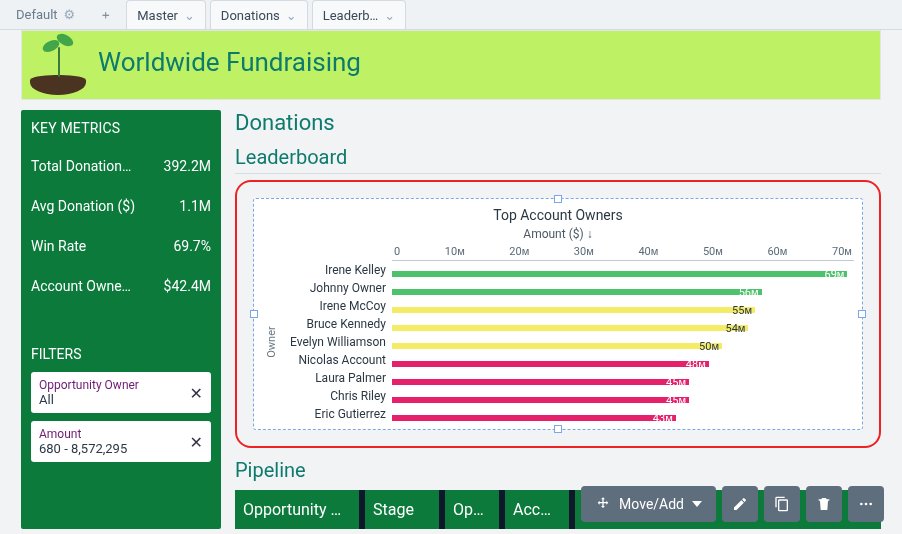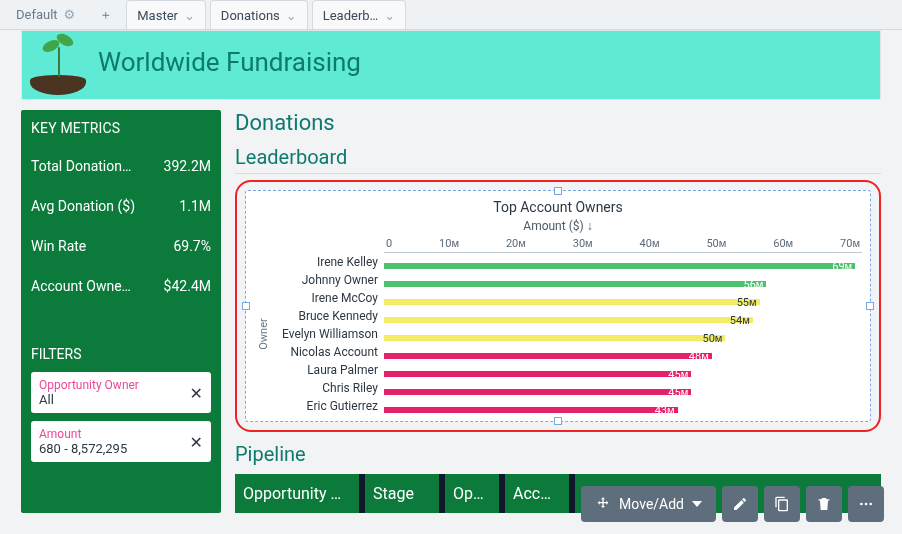--- a/index.html
+++ b/index.html
@@ -8,50 +8,50 @@
   
   .tab-strip { height: 30px; border-bottom: 1px solid #d4dadf; display: flex; align-items: stretch; background: #eef2f5; padding-left: 6px; gap: 0; }
   .tab-strip .ctl, .tab-strip .tab { display: flex; align-items: center; gap: 6px; padding: 0 10px; border: 1px solid #d4dadf; border-bottom: none; background: #f7f9fa; margin-right: 4px; border-radius: 4px 4px 0 0; color: #3a4a5a; cursor: pointer; }
   .tab-strip .ctl { border: none; background: transparent; color: #6b7c8c; }
   .tab-strip .chev { color: #9ab; }
   .tab-strip .gear { color: #9ab; }
 
   .canvas { position: absolute; left: 0; right: 0; top: 30px; bottom: 0; background: #f1f3f5; padding: 0 6px 6px 6px; }
 
   
-  .header-card { margin: 0 auto; width: 860px; background: #5eead4; border: 1px solid #e1e6ea; display: flex; align-items: flex-end; padding: 0 20px 4px 0; height: 70px; }
+  .header-card { margin: 0 auto; width: 860px; background: #bef264; border: 1px solid #e1e6ea; display: flex; align-items: flex-end; padding: 0 20px 4px 0; height: 70px; }
   .logo { width: 72px; height: 60px; position: relative; }
   .soil { position: absolute; bottom: 0; left: 8px; right: 8px; height: 20px; background: #4a3320; border-radius: 50% 50% 55% 55% / 30% 30% 70% 70%; }
   .stem { position: absolute; bottom: 18px; left: 36px; width: 2px; height: 30px; background: #3a7a3c; border-radius: 2px; }
   .leaf { position: absolute; width: 18px; height: 10px; background: #42a549; border-radius: 50% 60% 50% 60%; }
   .leaf.l1 { left: 20px; top: 6px; transform: rotate(-30deg); }
   .leaf.l2 { left: 34px; top: 0px; transform: rotate(25deg); }
   .page-title { color: #0e7a6e; font-size: 26px; font-weight: 400; margin-left: 4px; padding-bottom: 18px; }
 
   .columns { display: flex; gap: 14px; margin: 10px auto 0 auto; width: 860px; }
 
   
   .sidebar { width: 200px; background: #0b7a3b; color: #fff; padding: 10px 10px 8px 10px; border-radius: 2px; flex: none; }
   .sb-title { text-transform: uppercase; font-size: 14px; letter-spacing: 0.2px; margin-bottom: 10px; }
   .metric { display: flex; justify-content: space-between; padding: 12px 0; font-size: 14px; }
   .metric .lbl { white-space: nowrap; overflow: hidden; text-overflow: ellipsis; max-width: 120px; }
   .metric .val { font-weight: 400; }
   .filters-title { text-transform: uppercase; font-size: 14px; margin: 40px 0 10px 0; }
   .filter-chip { background: #fff; color: #44525e; border-radius: 3px; padding: 6px 8px; margin-bottom: 8px; position: relative; }
-  .filter-chip .fname { font-size: 12px; color: #ec4899; }
+  .filter-chip .fname { font-size: 12px; color: #701a75; }
   .filter-chip .fval { font-size: 13px; color: #2b3844; }
   .filter-chip .close { position: absolute; right: 8px; top: 50%; transform: translateY(-50%); color: #334; cursor: pointer; font-size: 16px; }
 
   
   .main { flex: 1; min-width: 0; }
   .section-h { color: #0e7a6e; font-size: 22px; font-weight: 400; }
   .section-h2 { color: #0e7a6e; font-size: 20px; font-weight: 400; margin-top: 10px; border-bottom: 1px solid #d6dde2; padding-bottom: 4px; }
 
   
-  .chart-wrap { border: 2px solid #e22; border-radius: 16px; padding: 8px; margin-top: 6px; position: relative; }
+  .chart-wrap { border: 2px solid #e22; border-radius: 16px; padding: 16px; margin-top: 6px; position: relative; }
   .chart-card { border: 1px dashed #7aa7e6; background: #fff; padding: 6px 8px 6px 8px; position: relative; border-radius: 3px; }
   .chart-handle { position: absolute; width: 8px; height: 8px; background: #fff; border: 1px solid #7aa7e6; }
   .hh.t { left: 50%; top: -4px; transform: translateX(-50%); }
   .hh.b { left: 50%; bottom: -4px; transform: translateX(-50%); }
   .hh.l { top: 50%; left: -4px; transform: translateY(-50%); }
   .hh.r { top: 50%; right: -4px; transform: translateY(-50%); }
   .chart-title { text-align: center; font-size: 14px; color: #2b3844; margin: 2px 0 4px 0; }
   .chart-sub { text-align: center; font-size: 12px; color: #4c5a66; margin-bottom: 4px; }
   .axis-row { display: flex; font-size: 11px; color: #5a6a78; }
   .y-spacer { width: 130px; flex: none; }

